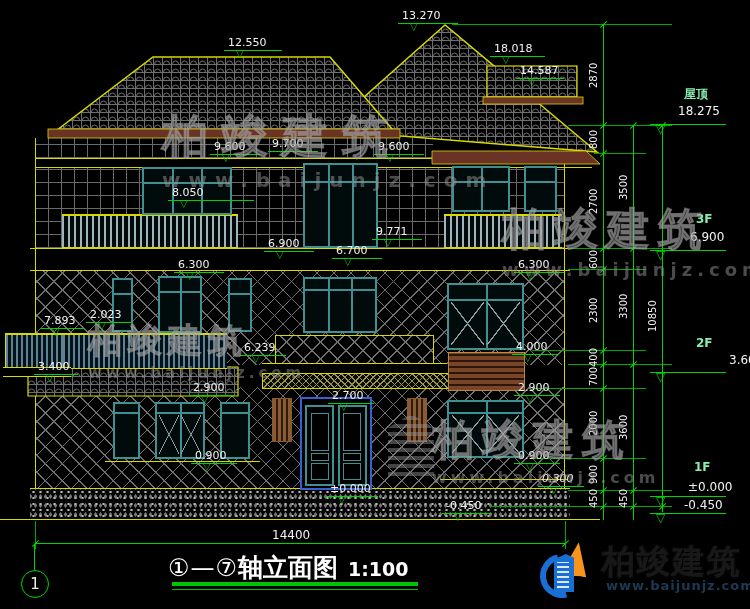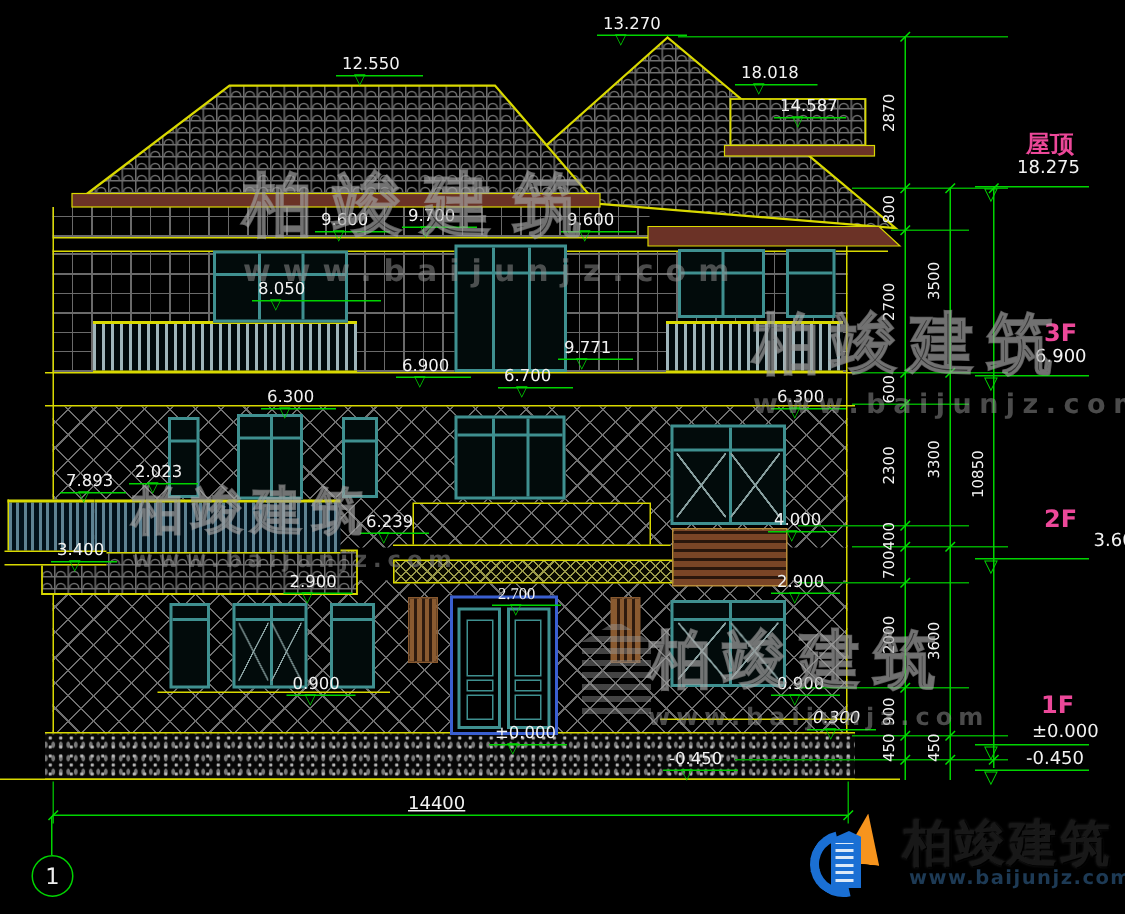--- a/index.html
+++ b/index.html
@@ -44,21 +44,21 @@
   .panel{position:absolute;left:14%;right:14%;border:1px solid #3f9090;}
   
   .lvl{position:absolute;color:#f2f2f2;font-size:11px;line-height:12px;white-space:nowrap;z-index:40;}
   .lvl .ln{position:absolute;height:1px;background:#00d400;left:-4px;top:13px;}
   .lvl .tri{position:absolute;top:12px;left:8px;color:#00d400;font-size:10px;line-height:10px;}
   .chain-line{position:absolute;width:1px;background:#00d400;z-index:30;}
   .tick{position:absolute;width:9px;height:1px;background:#00e000;transform:rotate(-45deg);z-index:31;}
   .cdim{position:absolute;color:#f2f2f2;font-size:10px;writing-mode:vertical-rl;transform:rotate(180deg);
         text-align:center;z-index:31;white-space:nowrap;}
   .ext{position:absolute;height:1px;background:#00a800;z-index:29;}
-  .rlname{position:absolute;color:#ec4899;font-weight:bold;font-size:16px;z-index:40;}
+  .rlname{position:absolute;color:#86efac;font-weight:bold;font-size:12px;z-index:40;}
   .rlval{position:absolute;color:#f2f2f2;font-size:12px;z-index:40;}
   .rlline{position:absolute;height:1px;background:#00d400;left:650px;width:76px;z-index:39;}
   .rltri{position:absolute;color:#00d400;font-size:12px;line-height:11px;z-index:39;}
   
   .wm{position:absolute;z-index:60;pointer-events:none;}
   .wm .cn{display:block;font-weight:bold;color:rgba(148,148,148,.34);
           -webkit-text-stroke:1px rgba(165,165,165,.55);white-space:nowrap;}
   .wm .en{display:block;font-weight:bold;color:rgba(150,150,150,.5);white-space:nowrap;}
   .wm-tower{position:absolute;z-index:60;background:repeating-linear-gradient(0deg,rgba(150,150,150,.45) 0 4px,transparent 4px 8px);
             clip-path:polygon(50% 0,100% 22%,100% 100%,0 100%,0 22%);}
@@ -193,24 +193,29 @@
       <div class="panel" style="top:60%;height:7%;"></div>
       <div class="panel" style="top:72%;height:20%;"></div>
     </div>
   </div>
 
   <div class="abs" style="left:35px;top:521px;width:1px;height:28px;background:#00a800;z-index:30;"></div>
   <div class="abs" style="left:565px;top:521px;width:1px;height:28px;background:#00a800;z-index:30;"></div>
   <div class="abs" style="left:35px;top:543px;width:530px;height:1px;background:#00d400;z-index:30;"></div>
   <div class="tick" style="left:31px;top:543px;"></div>
   <div class="tick" style="left:561px;top:543px;"></div>
-  <div class="abs" style="left:272px;top:528px;color:#f2f2f2;font-size:12px;z-index:40;text-decoration:underline;">14400</div>
+  <div class="abs" style="left:272px;top:528px;color:#f2f2f2;font-size:12px;z-index:40;">14400</div>
   <div class="abs" style="left:34px;top:544px;width:1px;height:26px;background:#00d400;z-index:30;"></div>
   <div class="bubble">1</div>
 
+  <div id="title">
+    <span class="axes">①—⑦</span><span class="tname">轴立面图</span><span class="tscale">1:100</span>
+    <div class="bar1"></div>
+    <div class="bar2"></div>
+  </div>
 
   <div id="logo">
     <div class="abs" style="left:0;top:2px;width:60px;height:62px;">
       <div class="abs" style="left:2px;top:12px;width:44px;height:44px;border:6px solid #1a6fd4;border-top-color:transparent;border-right-color:transparent;border-radius:50%;transform:rotate(32deg);box-sizing:border-box;"></div>
       <div class="abs" style="left:24px;top:0px;width:26px;height:34px;background:#f7941d;clip-path:polygon(0 100%,58% 0,100% 100%);transform:rotate(6deg);"></div>
       <div class="abs" style="left:16px;top:12px;width:20px;height:38px;background:#1a6fd4;clip-path:polygon(0 14%,60% 0,100% 10%,100% 100%,0 100%);"></div>
       <div class="abs" style="left:19px;top:20px;width:12px;height:26px;background:repeating-linear-gradient(0deg,#dce9f8 0 2px,transparent 2px 5px);"></div>
     </div>
     <div class="cn">柏竣建筑</div>
     <div class="en">www.baijunjz.com</div>
@@ -231,21 +236,21 @@
     <div class="lvl" style="left: 336px; top: 245px;"><span>6.700</span><div class="ln" style="width: 50px;"></div><span class="tri">▽</span></div>
     <div class="lvl" style="left: 178px; top: 259px;"><span>6.300</span><div class="ln" style="width: 50px;"></div><span class="tri">▽</span></div>
     <div class="lvl" style="left: 518px; top: 259px;"><span>6.300</span><div class="ln" style="width: 50px;"></div><span class="tri">▽</span></div>
     <div class="lvl" style="left: 90px; top: 309px;"><span>2.023</span><div class="ln" style="width: 46px;"></div><span class="tri">▽</span></div>
     <div class="lvl" style="left: 44px; top: 315px;"><span>7.893</span><div class="ln" style="width: 44px;"></div><span class="tri">▽</span></div>
     <div class="lvl" style="left: 244px; top: 342px;"><span>6.239</span><div class="ln" style="width: 46px;"></div><span class="tri">▽</span></div>
     <div class="lvl" style="left: 516px; top: 341px;"><span>4.000</span><div class="ln" style="width: 46px;"></div><span class="tri">▽</span></div>
     <div class="lvl" style="left: 38px; top: 361px;"><span>3.400</span><div class="ln" style="width: 44px;"></div><span class="tri">▽</span></div>
     <div class="lvl" style="left: 193px; top: 382px;"><span>2.900</span><div class="ln" style="width: 46px;"></div><span class="tri">▽</span></div>
     <div class="lvl" style="left: 518px; top: 382px;"><span>2.900</span><div class="ln" style="width: 46px;"></div><span class="tri">▽</span></div>
-    <div class="lvl" style="left: 332px; top: 390px; font-family: Liberation Serif, serif;"><span>2.700</span><div class="ln" style="width: 46px;"></div><span class="tri">▽</span></div>
+    <div class="lvl" style="left: 332px; top: 390px;"><span>2.700</span><div class="ln" style="width: 46px;"></div><span class="tri">▽</span></div>
     <div class="lvl" style="left: 195px; top: 450px;"><span>0.900</span><div class="ln" style="width: 46px;"></div><span class="tri">▽</span></div>
     <div class="lvl" style="left: 518px; top: 450px;"><span>0.900</span><div class="ln" style="width: 46px;"></div><span class="tri">▽</span></div>
     <div class="lvl" style="left: 542px; top: 473px; font-style: italic;"><span>0.300</span><div class="ln" style="width: 46px;"></div><span class="tri">▽</span></div>
     <div class="lvl" style="left: 330px; top: 483px;"><span>±0.000</span><div class="ln" style="width: 52px;"></div><span class="tri">▽</span></div>
     <div class="lvl" style="left: 446px; top: 500px;"><span>-0.450</span><div class="ln" style="width: 50px;"></div><span class="tri">▽</span></div>
     <div class="rlname" style="left: 684px; top: 86px;">屋顶</div>
     <div class="rlval" style="left: 678px; top: 104px;">18.275</div>
     <div class="rlline" style="top: 124px;"></div>
     <div class="rltri" style="left: 656px; top: 124px;">▽</div>
     <div class="rlname" style="left: 696px; top: 212px;">3F</div>

